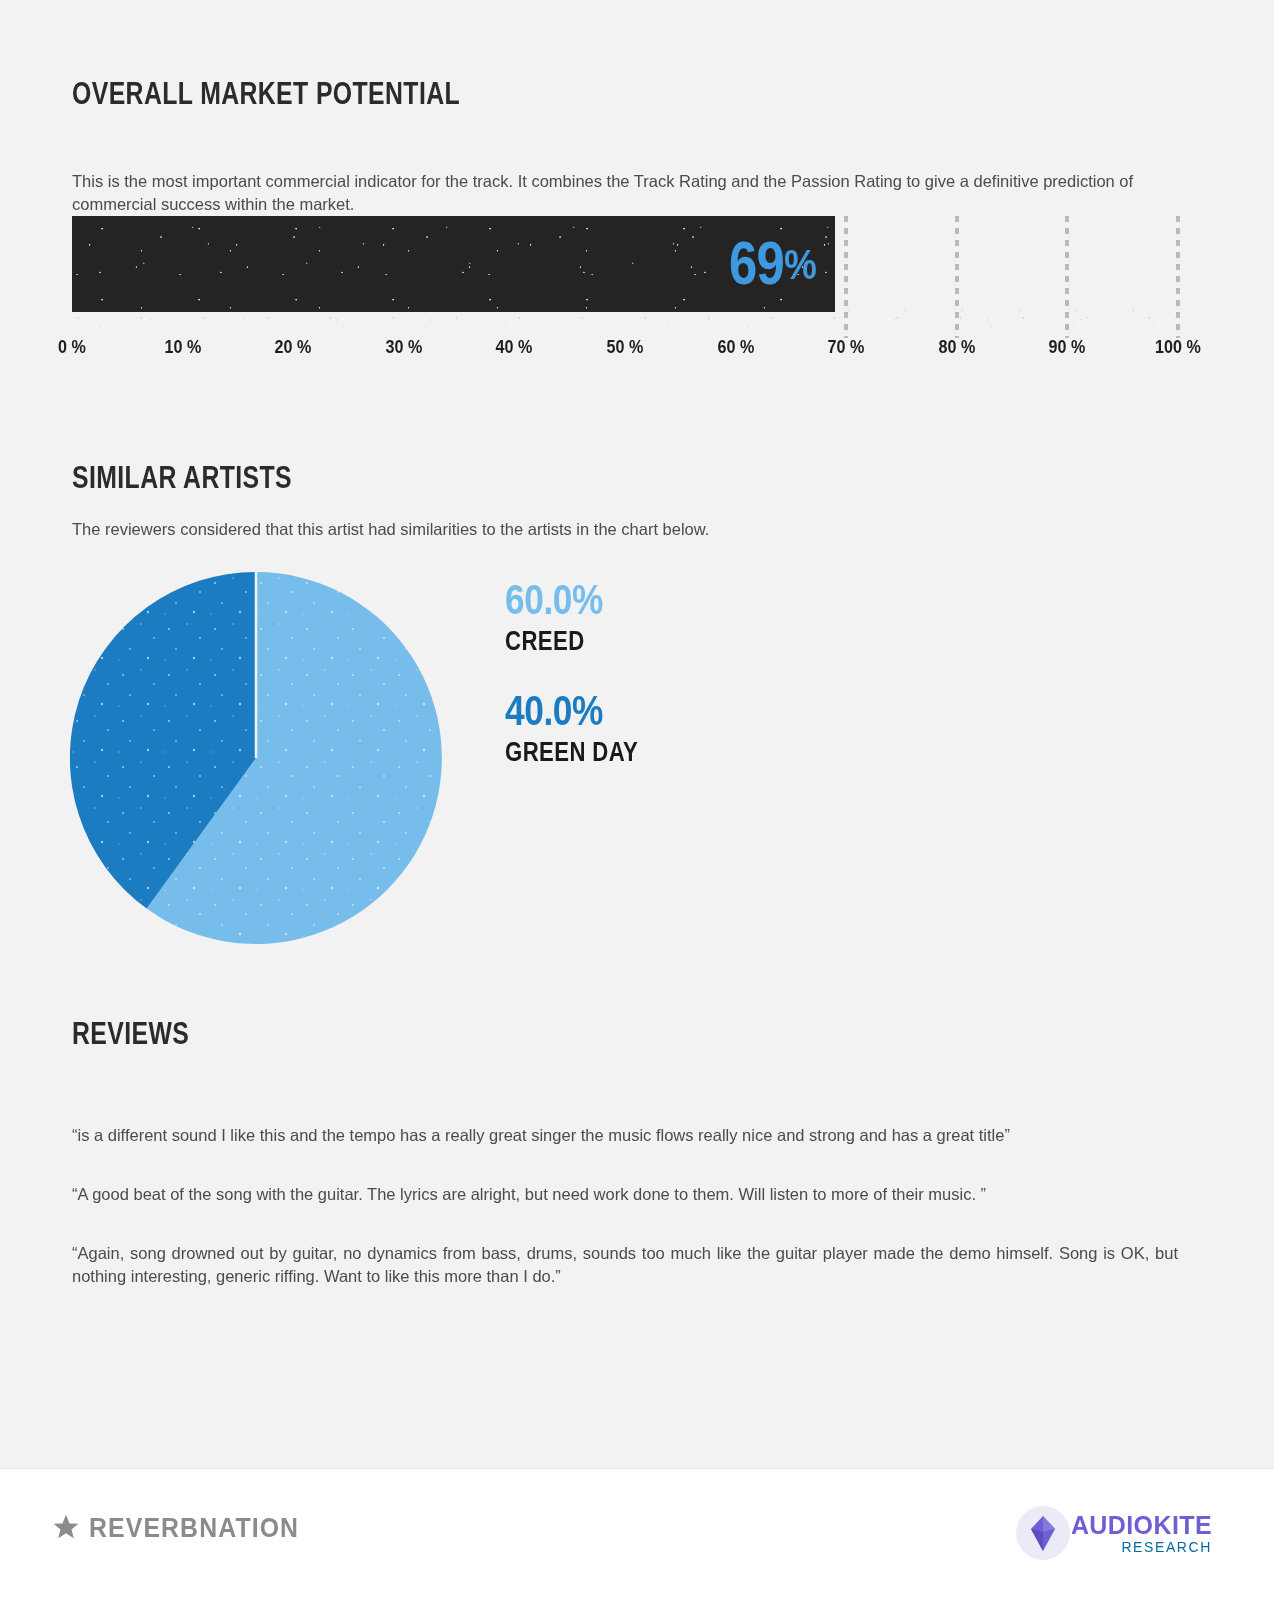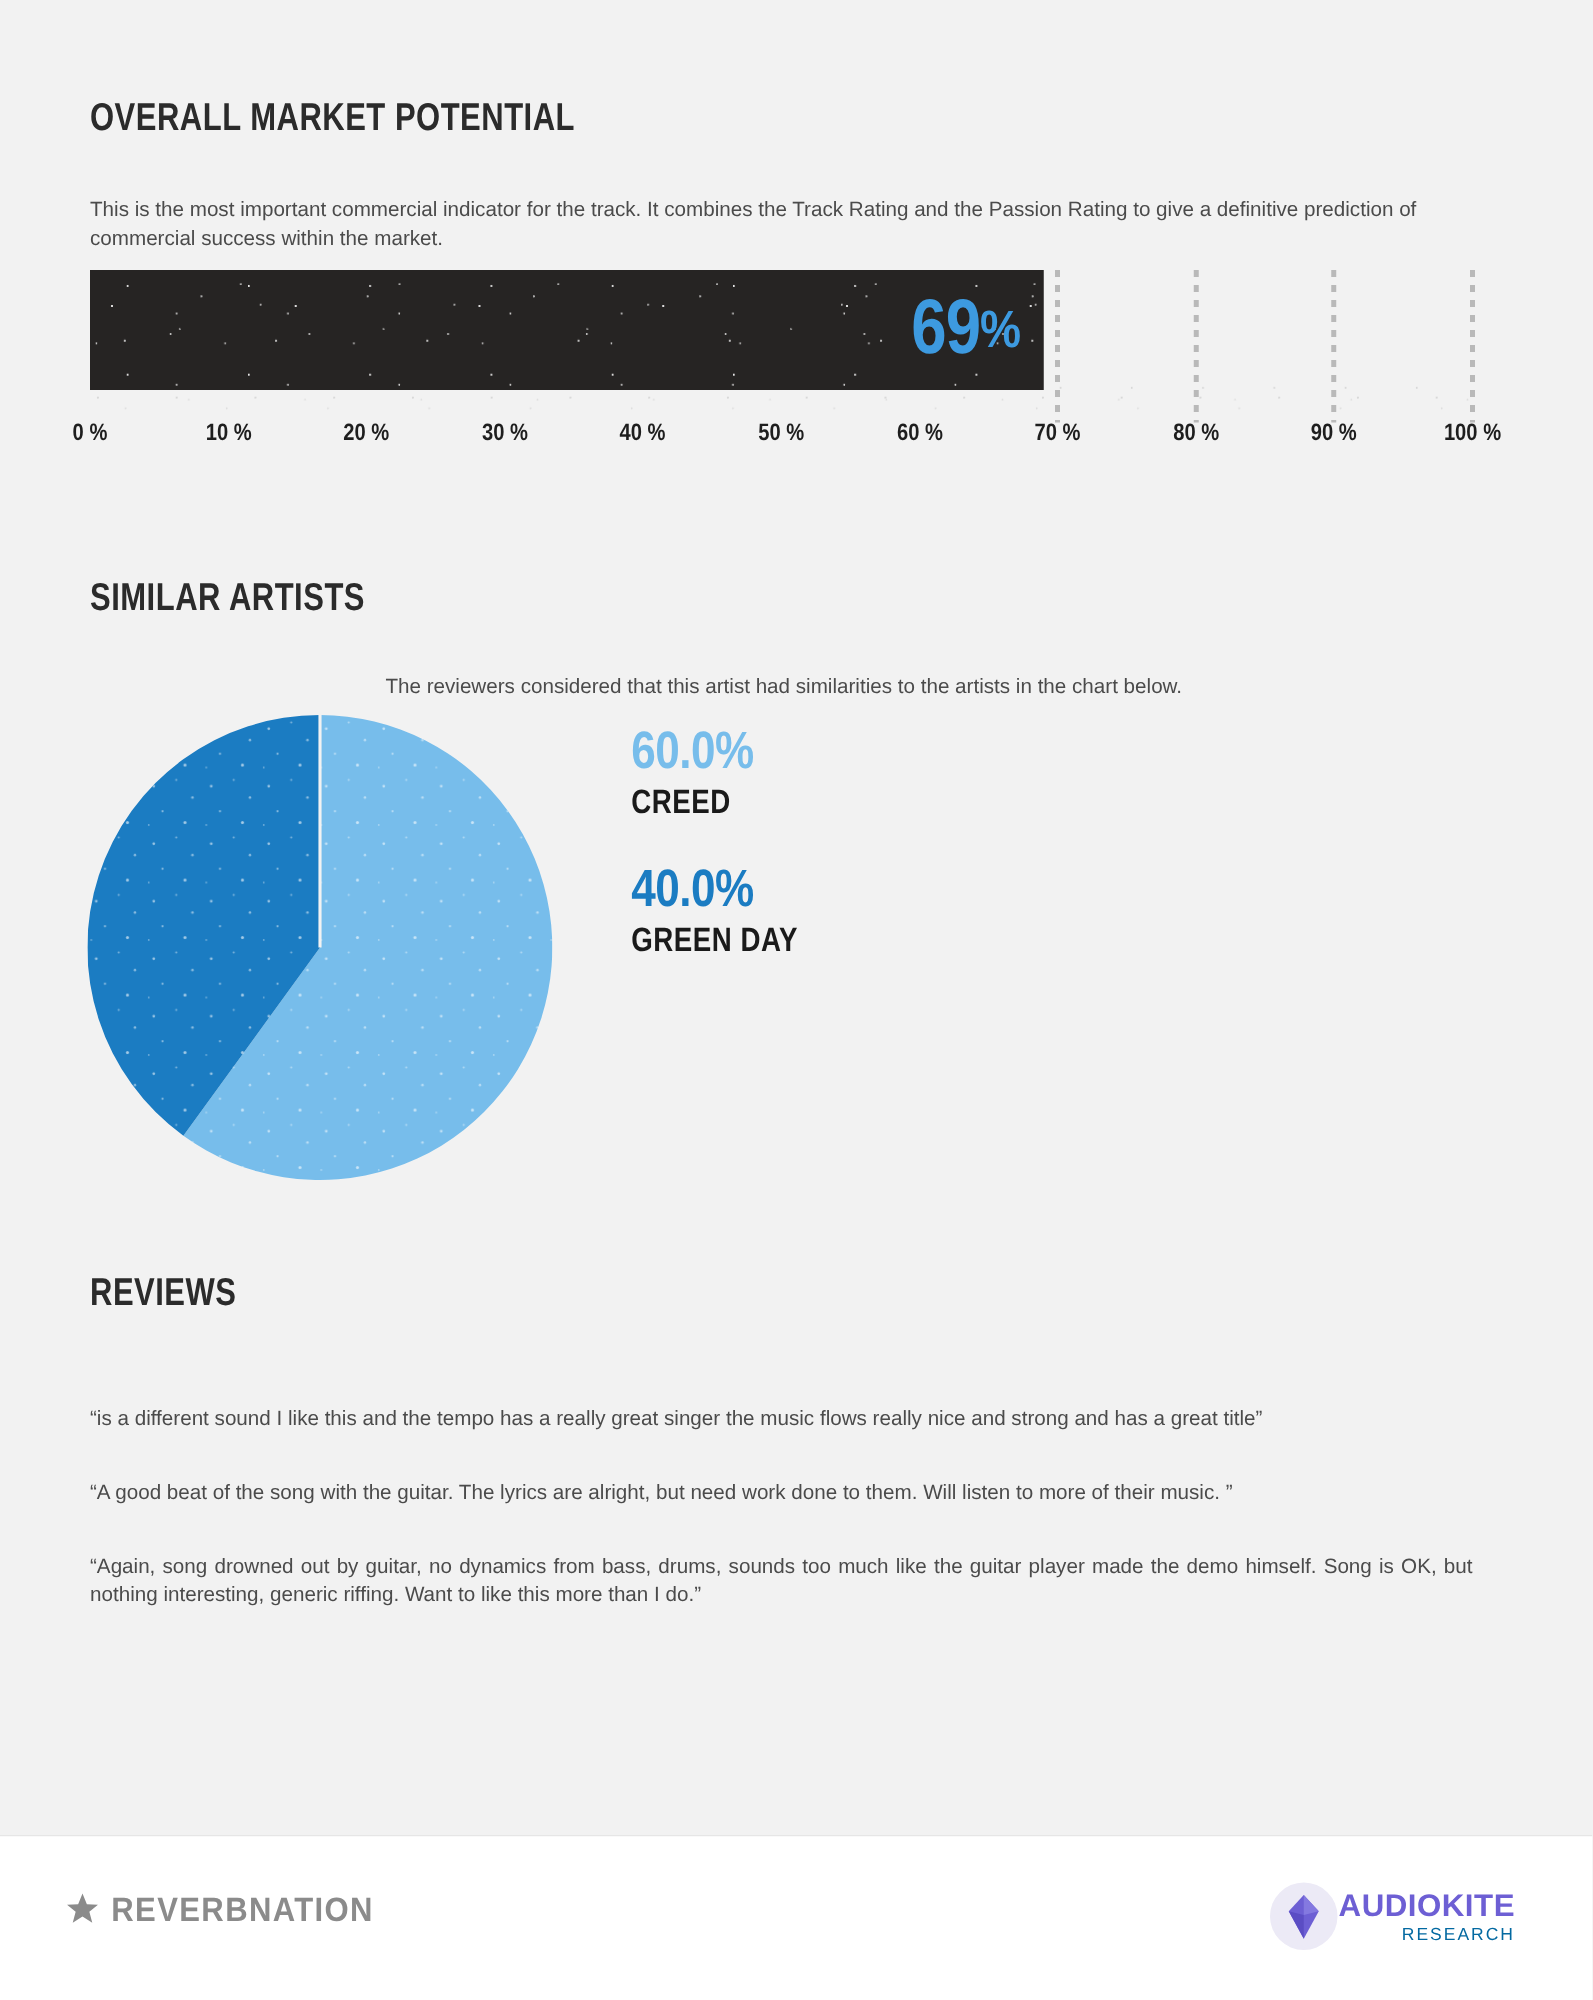--- a/index.html
+++ b/index.html
@@ -42,21 +42,21 @@
   }
 
   
   #market-section {
     position: absolute;
     left: 72px;
     top: 76px;
     width: 1110px;
   }
   #market-desc {
-    margin-top: 45px;
+    margin-top: 58px;
     width: 1105px;
   }
 
   #bar-chart {
     position: absolute;
     left: 72px;
     top: 216px;
     width: 1106px;
     height: 96px;
     text-decoration: underline;
@@ -147,22 +147,21 @@
   }
 
   
   #similar-section {
     position: absolute;
     left: 72px;
     top: 460px;
     width: 1110px;
   }
   #similar-desc {
-    margin-top: 42px;
-    text-align: center;
+    margin-top: 22px;
   }
 
   #pie-wrap {
     position: absolute;
     left: 70px;
     top: 572px;
     width: 372px;
     height: 372px;
   }
   #pie {

